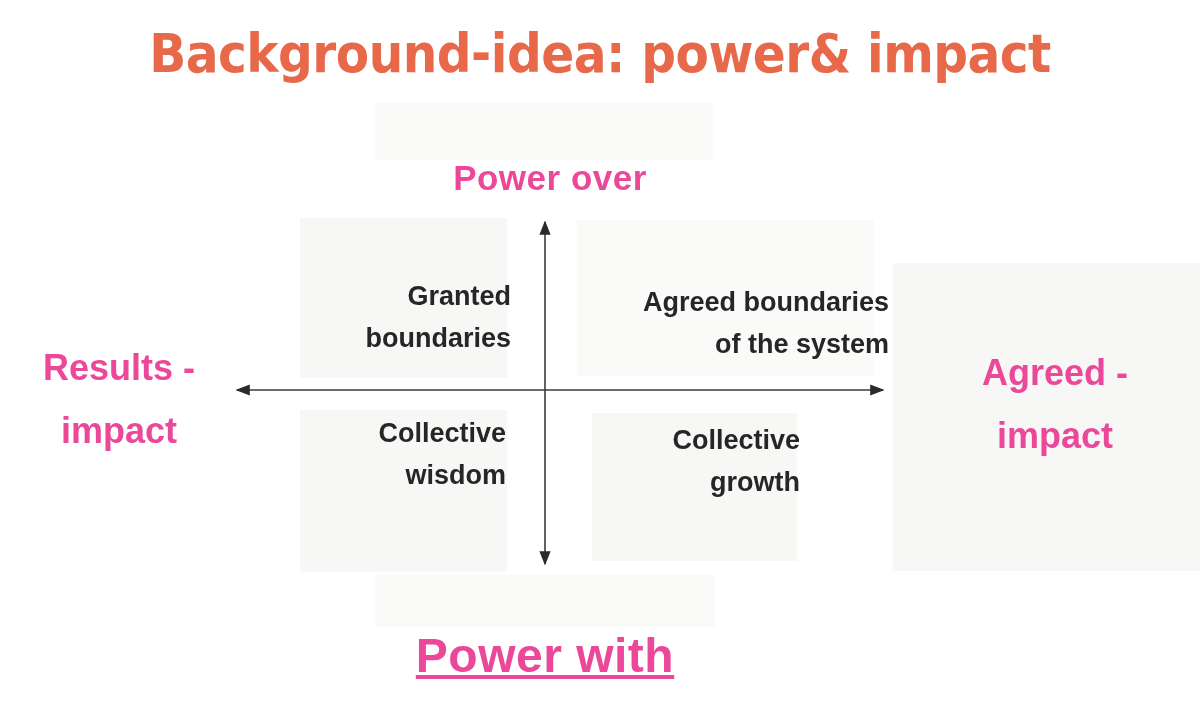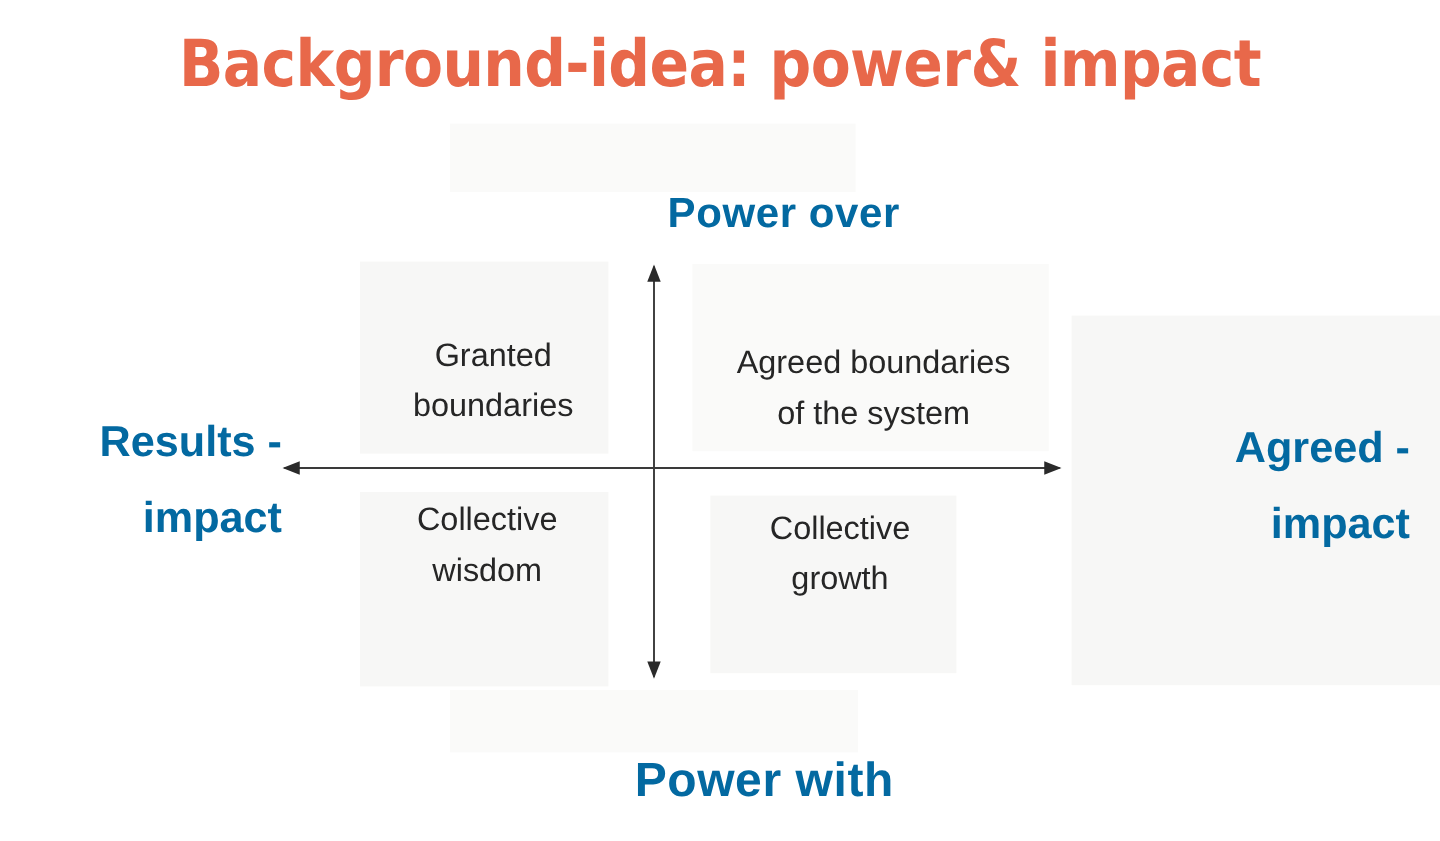--- a/index.html
+++ b/index.html
@@ -26,35 +26,35 @@
     font-size: 54px;
     font-weight: bold;
     letter-spacing: -0.5px;
     color: #e8684a;
     font-family: "DejaVu Sans", "Liberation Sans", sans-serif;
     font-stretch: condensed;
   }
   .axis-label {
     position: absolute;
     font-weight: bold;
-    color: #0369a1;
-    text-align: right;
+    color: #ec4899;
+    text-align: center;
     white-space: pre-line;
   }
   .axis-top    { left: 350px; top: 158px; width: 400px; font-size: 35px; letter-spacing: 0.5px; }
-  .axis-bottom { left: 345px; top: 628px; width: 400px; font-size: 40px; letter-spacing: 0.5px; }
-  .axis-left   { left: 35px;  top: 336px; width: 200px; font-size: 36px; line-height: 1.75; }
+  .axis-bottom { left: 345px; top: 628px; width: 400px; font-size: 48px; letter-spacing: 0.5px; text-decoration: underline; }
+  .axis-left   { left: 19px;  top: 336px; width: 200px; font-size: 36px; line-height: 1.75; }
   .axis-right  { left: 935px; top: 341px; width: 240px; font-size: 36px; line-height: 1.75; }
   .quad-label {
     position: absolute;
-    font-weight: normal;
+    font-weight: bold;
     font-size: 27px;
     line-height: 1.55;
     color: #262626;
-    text-align: center;
+    text-align: right;
     white-space: pre-line;
   }
   .quad-tl { left: 311px; top: 276px; width: 200px; }
   .quad-tr { left: 567px; top: 282px; width: 322px; }
   .quad-bl { left: 306px; top: 413px; width: 200px; }
   .quad-br { left: 600px; top: 420px; width: 200px; }
   svg.axes { position: absolute; left: 0; top: 0; }
 </style>
 </head>
 <body>

